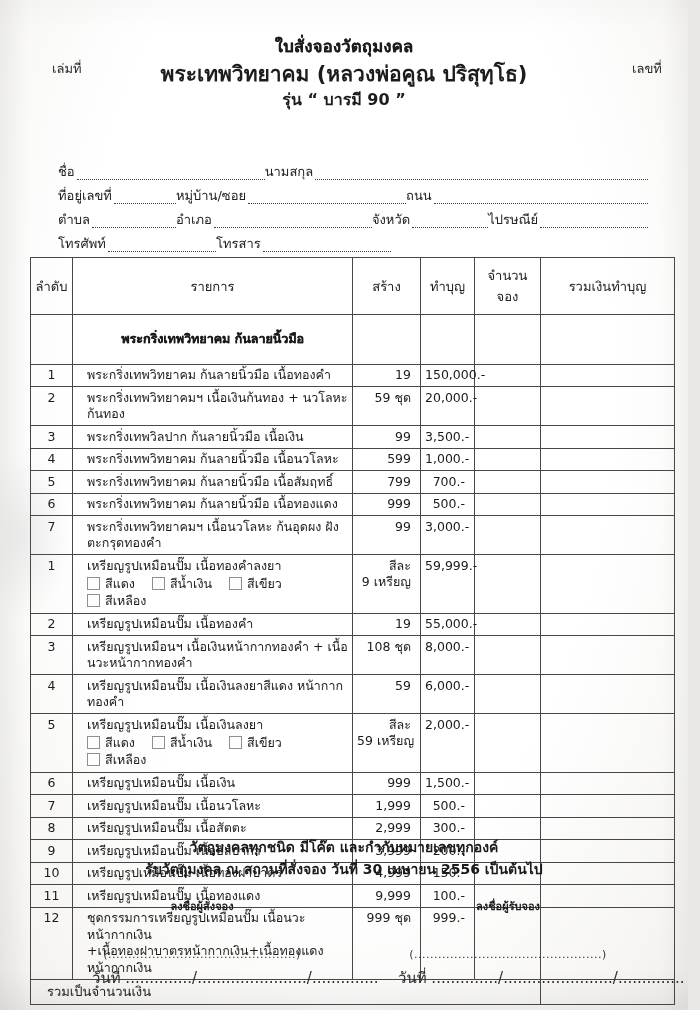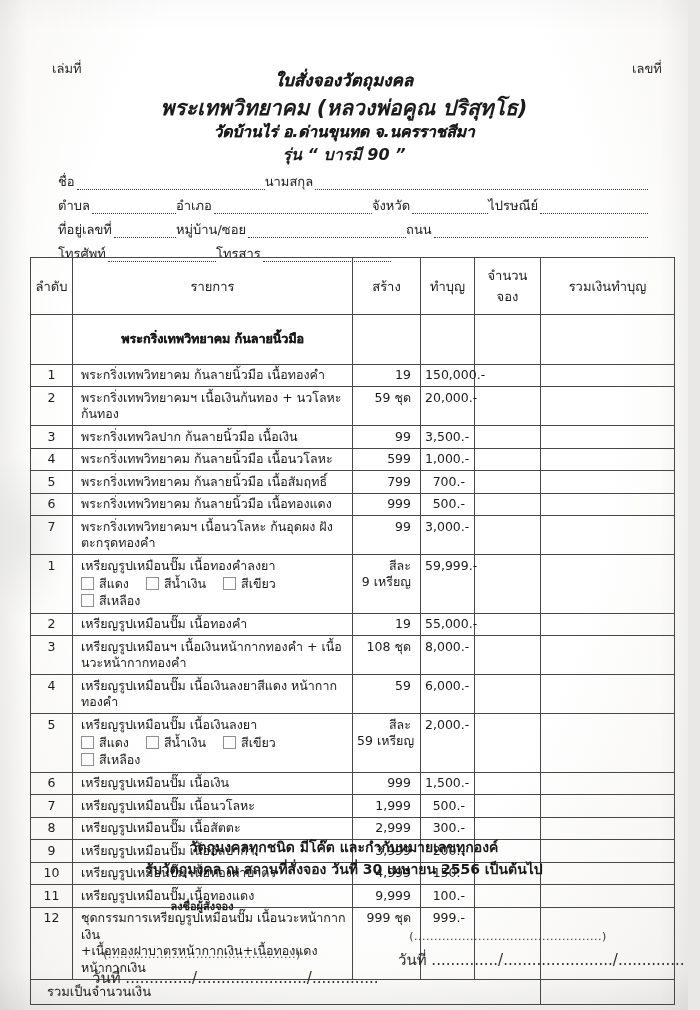--- a/index.html
+++ b/index.html
@@ -21,45 +21,45 @@
   }
   .page::after{
     content:'';position:absolute;left:-20px;top:450px;width:90px;height:170px;pointer-events:none;
     background:radial-gradient(ellipse, rgba(120,120,120,0.12), rgba(0,0,0,0) 70%);
   }
 
   
   .corner-label{position:absolute;top:58px;font-size:13px;color:#2a2a2a;}
   .vol{left:52px;}
   .num{left:632px;}
-  .titles{position:absolute;top:71px;left:0;right:0;text-align:center;line-height:1.25;font-style:italic;}
+  .titles{position:absolute;top:37px;left:0;right:0;text-align:center;line-height:1.25;}
   .t-form{font-size:16.5px;font-weight:700;letter-spacing:0.3px;text-shadow:0.4px 0 0 #1c1c1c;}
   .t-main{font-size:21px;font-weight:700;margin-top:3px;}
   .t-temple{font-size:15.5px;font-weight:700;margin-top:2px;text-shadow:0.4px 0 0 #1c1c1c;}
   .t-edition{font-size:16px;font-weight:700;margin-top:3px;}
 
   
-  .contact{position:absolute;top:169px;left:58px;width:590px;font-size:13px;color:#222;}
+  .contact{position:absolute;top:159px;left:58px;width:590px;font-size:13px;color:#222;}
   .c-line{display:flex;align-items:flex-end;height:24px;}
   .c-label{white-space:nowrap;padding:0 2px 1px 0;}
   .dots{border-bottom:1.6px dotted #3d3d3d;height:14px;margin-bottom:3px;}
   .fill{flex:1 1 auto;}
 
   
   table.order{
     position:absolute;top:257px;left:30px;width:644px;
     border-collapse:collapse;table-layout:fixed;
     font-size:12.5px;color:#1b1b1b;
   }
   table.order th,table.order td{border:1px solid #474747;}
   table.order{border:1.5px solid #3a3a3a;}
   th{font-weight:400;font-size:13px;padding:7px 2px;text-align:center;}
   td{vertical-align:top;padding:2.5px 4px;line-height:1.32;}
   td.no{text-align:center;}
-  td.item{padding-left:8px;}
+  td.item{padding-left:14px;}
   td.made,td.price{text-align:right;padding-right:9px;white-space:nowrap;}
   tr.section-row td{text-align:center;font-weight:700;padding:16px;line-height:1.35;
     text-shadow:0.4px 0 0 #111;}
   tr.total-row td{padding:3px 4px 4px 16px;font-size:13px;}
   .checkbox{display:inline-block;width:11px;height:11px;border:1px solid #8f8f8f;
     background:#fdfdfd;vertical-align:-2px;margin-right:5px;}
   .cb-line{margin:2px 0 1px 0;}
   .cb-group{margin-right:17px;white-space:nowrap;}
 
   
@@ -76,47 +76,46 @@
 <body>
 
 <div class="page">
 
   <div class="corner-label vol">เล่มที่</div>
   <div class="corner-label num">เลขที่</div>
 
   <div class="titles">
     <div class="t-form">ใบสั่งจองวัตถุมงคล</div>
     <div class="t-main">พระเทพวิทยาคม (หลวงพ่อคูณ ปริสุทฺโธ)</div>
-    <div class="t-temple">วัดบ้านไร่ อ.ด่านขุนทด จ.นครราชสีมา</div>
     <div class="t-edition">รุ่น “ บารมี 90 ”</div>
   </div>
 
   <div class="contact">
     <div class="c-line">
       <span class="c-label">ชื่อ</span>
       <span class="dots" style="width:188px"></span>
       <span class="c-label">นามสกุล</span>
+      <span class="dots fill"></span>
+    </div>
+    <div class="c-line">
+      <span class="c-label">ที่อยู่เลขที่</span>
+      <span class="dots" style="width:62px"></span>
+      <span class="c-label">หมู่บ้าน/ซอย</span>
+      <span class="dots" style="width:158px"></span>
+      <span class="c-label">ถนน</span>
       <span class="dots fill"></span>
     </div>
     <div class="c-line">
       <span class="c-label">ตำบล</span>
       <span class="dots" style="width:84px"></span>
       <span class="c-label">อำเภอ</span>
       <span class="dots" style="width:158px"></span>
       <span class="c-label">จังหวัด</span>
       <span class="dots" style="width:76px"></span>
       <span class="c-label">ไปรษณีย์</span>
-      <span class="dots fill"></span>
-    </div>
-    <div class="c-line">
-      <span class="c-label">ที่อยู่เลขที่</span>
-      <span class="dots" style="width:62px"></span>
-      <span class="c-label">หมู่บ้าน/ซอย</span>
-      <span class="dots" style="width:158px"></span>
-      <span class="c-label">ถนน</span>
       <span class="dots fill"></span>
     </div>
     <div class="c-line">
       <span class="c-label">โทรศัพท์</span>
       <span class="dots" style="width:108px"></span>
       <span class="c-label">โทรสาร</span>
       <span class="dots" style="width:128px"></span>
     </div>
   </div>
 
@@ -397,20 +396,21 @@
 
   <div class="sig-block sig-left">
     <div class="sig-title">ลงชื่อผู้สั่งจอง</div>
     <div class="sig-paren">(...............................................)</div>
     <div class="sig-date">
       <span>วันที่</span>
       <span>............../......................./..............</span>
     </div>
   </div>
   <div class="sig-block sig-right">
+    <div class="sig-title">ลงชื่อผู้รับจอง</div>
     <div class="sig-paren">(...............................................)</div>
     <div class="sig-date">
       <span>วันที่</span>
       <span>............../......................./..............</span>
     </div>
   </div>
 
 </div>
 
 </body></html>

